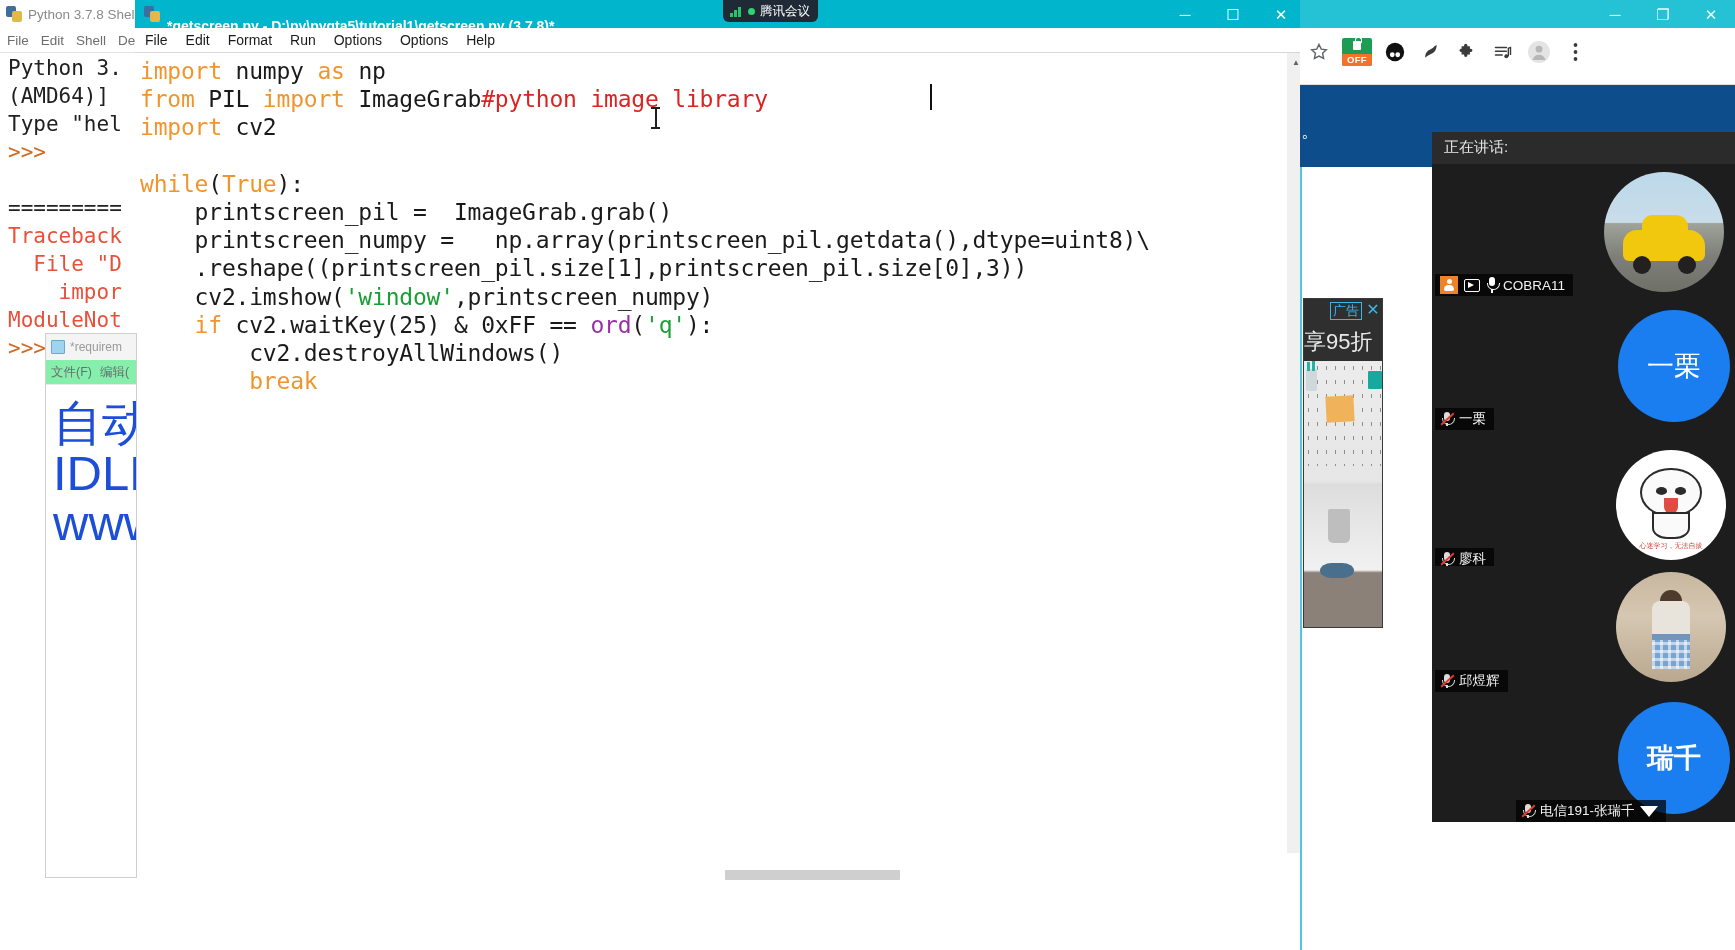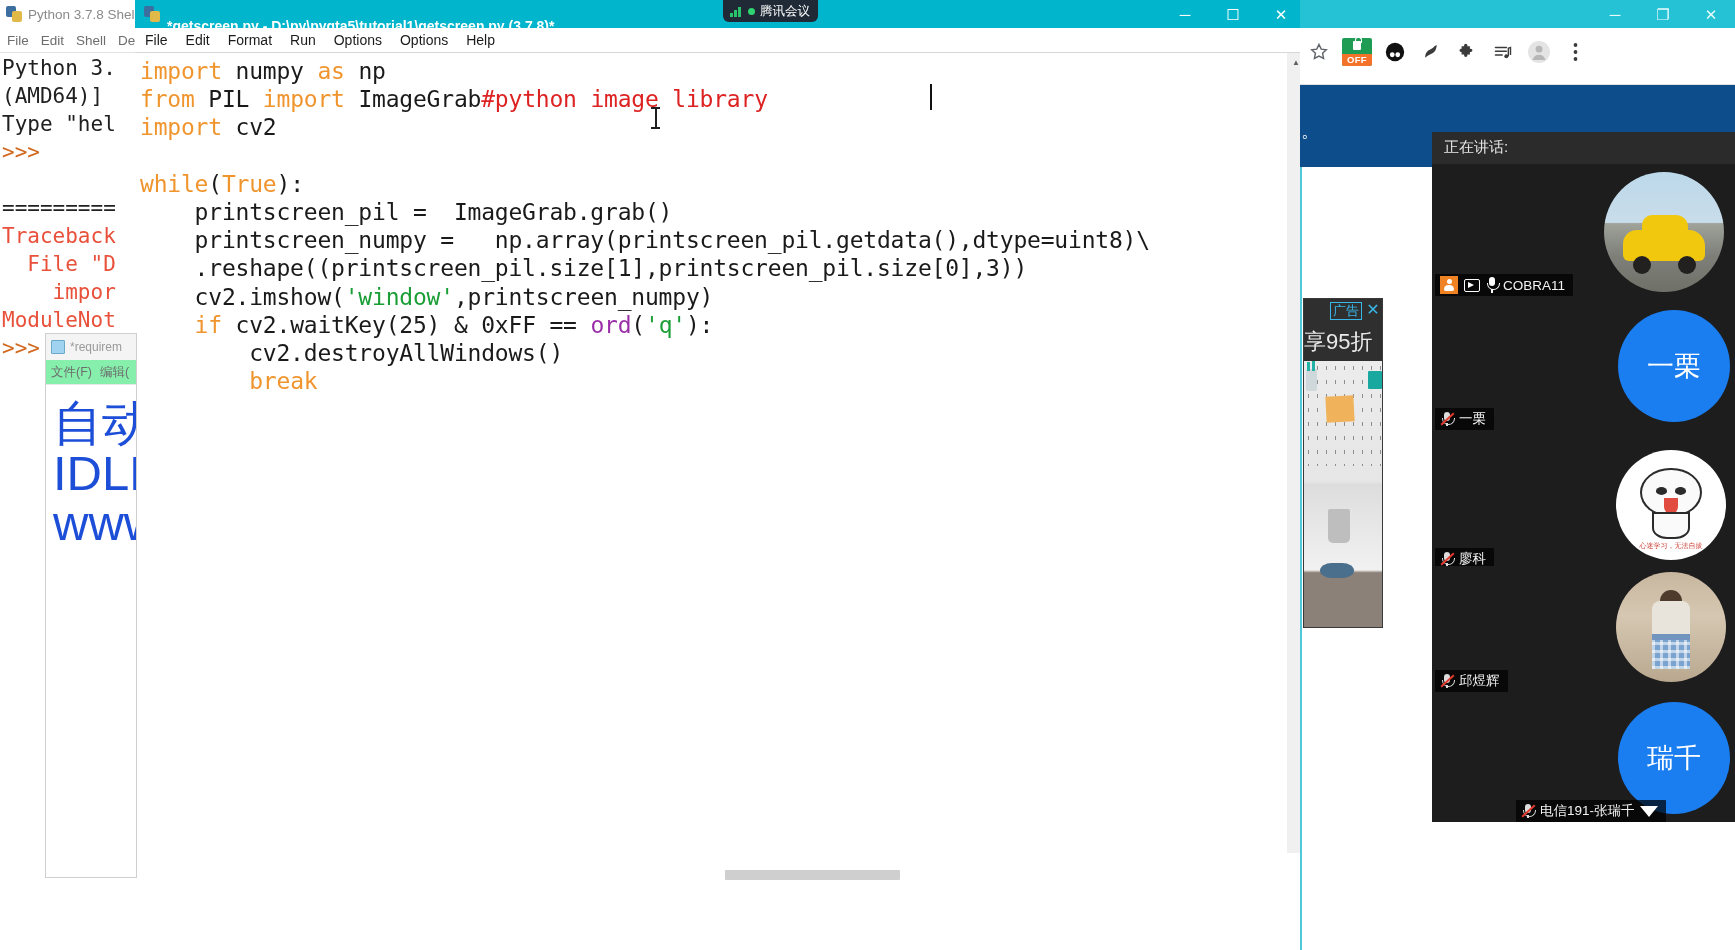--- a/index.html
+++ b/index.html
@@ -20,21 +20,21 @@
   #shell-title{font-size:13.5px;color:#8a8a8a;white-space:nowrap;overflow:hidden;}
   #shell-menubar{
     left:0;top:28px;width:140px;height:25px;background:#ffffff;
     display:flex;align-items:center;gap:12px;padding-left:7px;box-sizing:border-box;
     border-bottom:1px solid #e3e3e3;
   }
   #shell-menubar span{font-size:13.5px;color:#6d6d6d;white-space:nowrap;}
   #shell-body{
     left:0;top:54px;width:134px;height:896px;background:#ffffff;
     font-family:"DejaVu Sans Mono", monospace;font-size:21px;line-height:28px;
-    color:#202020;overflow:hidden;padding-left:2px;box-sizing:border-box;
+    color:#202020;overflow:hidden;padding-left:8px;box-sizing:border-box;
     white-space:pre;
   }
   #shell-body .orange{color:#d2691e;}
   #shell-body .red{color:#e8503a;}
 
   
   .pyicon{width:16px;height:16px;position:relative;flex:none;display:inline-block;}
   .pyicon i{position:absolute;display:block;border-radius:2px;}
   .pyicon i.b{left:0;top:0;width:10px;height:11px;background:#3c6e9f;}
   .pyicon i.y{left:6px;top:5px;width:10px;height:11px;background:#e1b949;}
@@ -455,21 +455,21 @@
           <span class="cap"></span>
           <span class="arc"></span>
           <span class="stem"></span>
           <span class="slash"></span>
         </span>
       <span class="tm-name">邱煜辉</span>
     </div>
   </div>
 
   <div class="tm-tile" style="top:566px;height:124px;">
-    <div class="tm-avatar-circle" style="left:186px;top:4px;width:112px;height:112px;background:#1a7df0;">
+    <div class="tm-avatar-circle" style="left:186px;top:4px;width:112px;height:112px;background:#1a7df0;font-weight:bold;">
       <span class="tm-avatar-initials">瑞千</span>
     </div>
     <div class="tm-namebar" style="left:84px;bottom:0px;">
       <span class="mic-muted">
           <span class="cap"></span>
           <span class="arc"></span>
           <span class="stem"></span>
           <span class="slash"></span>
         </span>
       <span class="tm-name">电信191-张瑞千</span>

